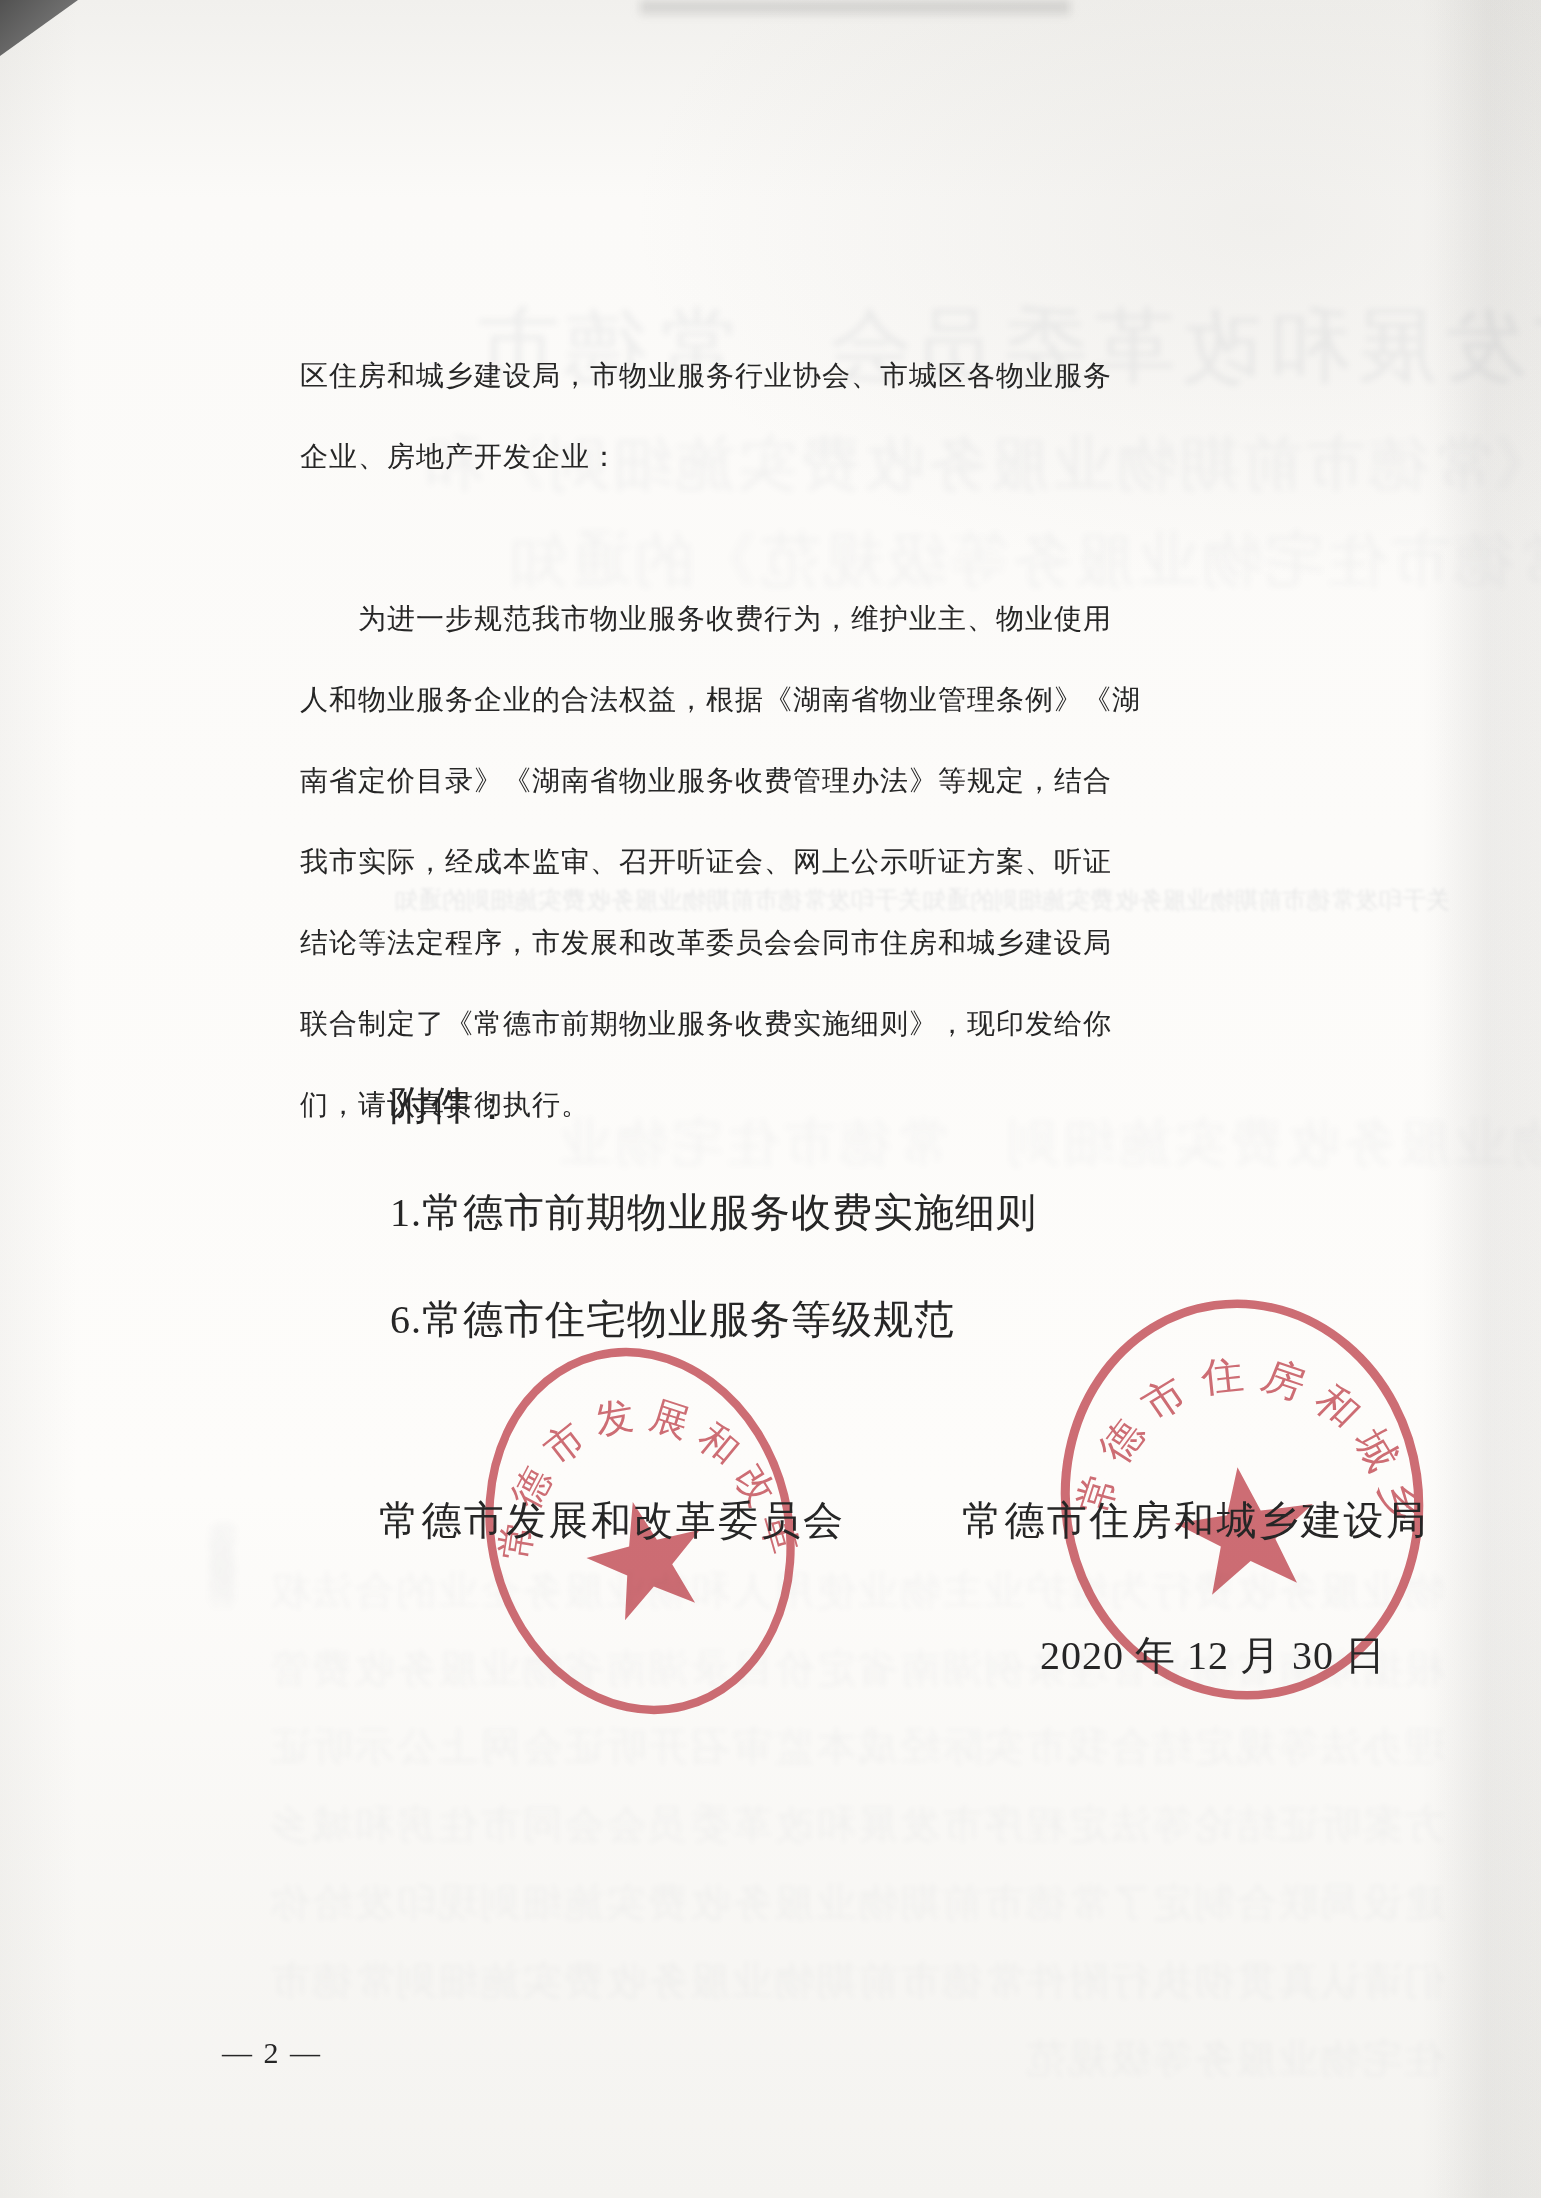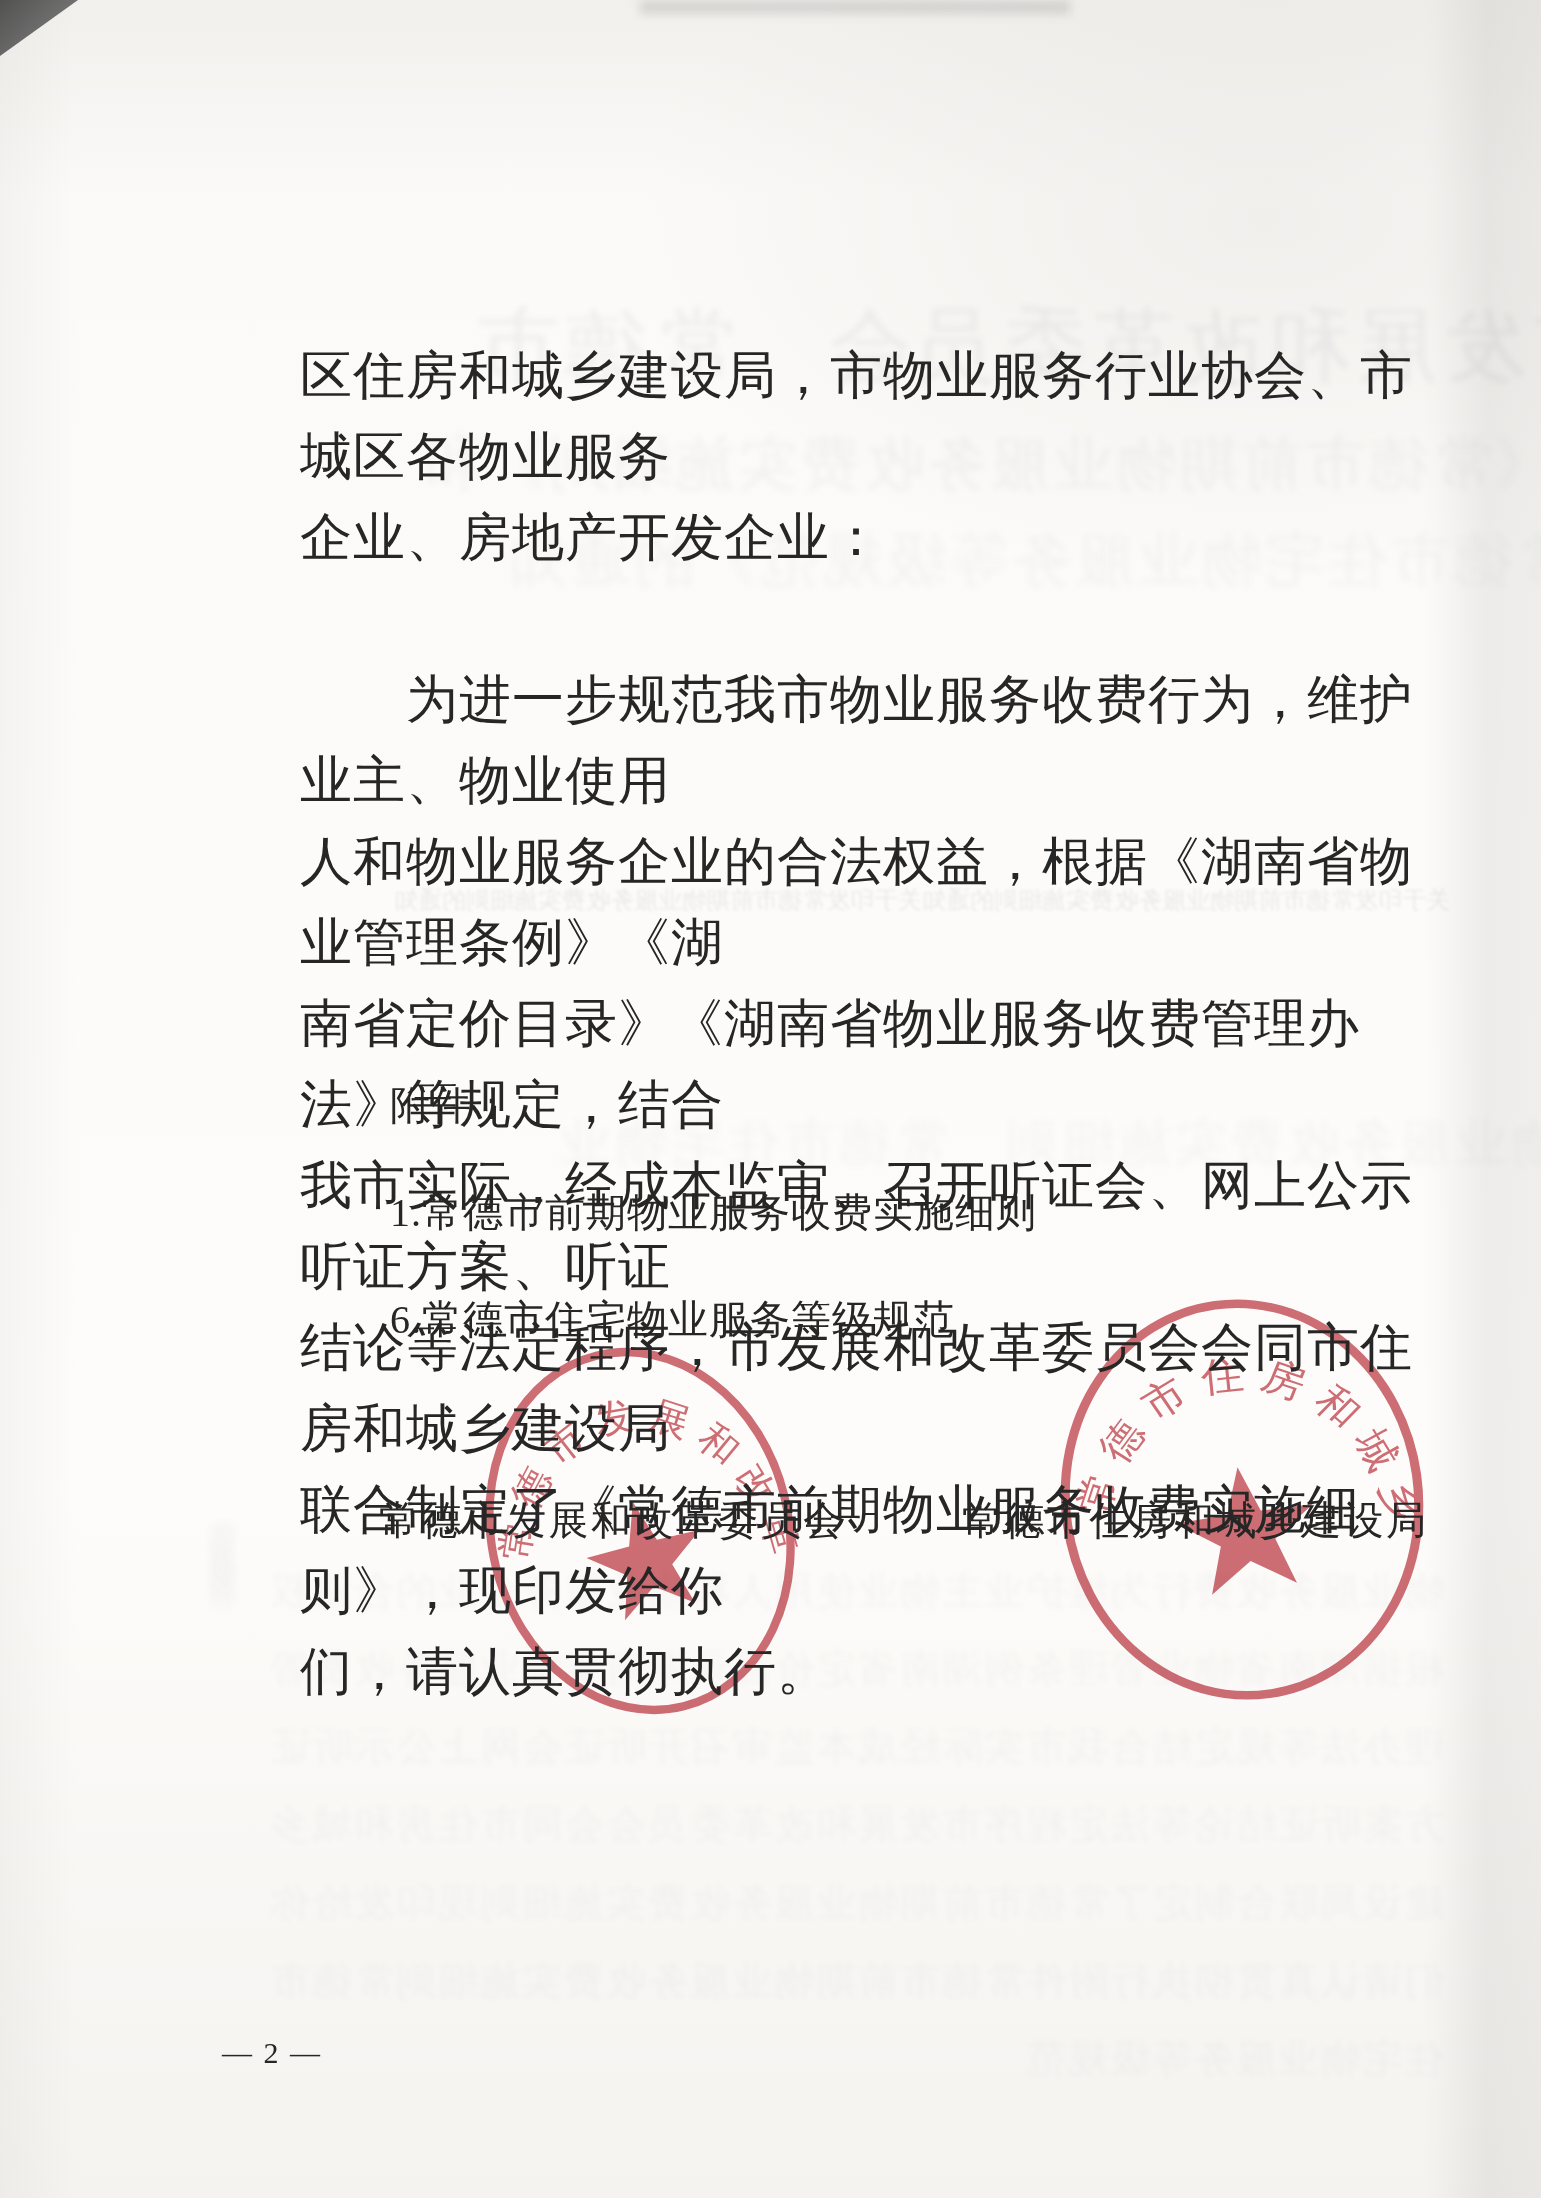--- a/index.html
+++ b/index.html
@@ -39,21 +39,21 @@
   .ghost-top1{left:470px;top:292px;font-size:82px;opacity:.09;letter-spacing:6px;}
   .ghost-top2{left:420px;top:424px;font-size:60px;opacity:.07;letter-spacing:3px;}
   .ghost-top3{left:505px;top:520px;font-size:60px;opacity:.06;letter-spacing:3px;}
   .ghost-smudge{left:300px;top:884px;width:1150px;overflow:hidden;font-size:24px;opacity:.13;filter:blur(1.5px);}
   .ghost-mid{left:555px;top:1108px;font-size:52px;opacity:.055;letter-spacing:4px;}
   .ghost-bottom{left:268px;top:1552px;font-size:40px;line-height:78px;opacity:.05;filter:blur(2.5px);white-space:pre-line;letter-spacing:2px;}
   .ghost-leftcol{left:202px;top:1495px;font-size:30px;opacity:.05;writing-mode:vertical-rl;letter-spacing:6px;}
   
   .body-text{
     position:absolute;left:300px;top:254px;width:1160px;
-    font-size:52px;line-height:81px;letter-spacing:1px;
+    font-size:28px;line-height:81px;letter-spacing:1px;
     white-space:pre-line;z-index:3;
   }
   .attachments{
     position:absolute;left:390px;top:1052px;
     font-size:40px;line-height:107px;letter-spacing:1px;
     display:flex;z-index:3;flex-direction:column;
   }
   .attachments .att-label{flex:none;}
   .signature{position:absolute;top:1497px;font-size:40px;letter-spacing:2.4px;line-height:1.2;z-index:3;white-space:nowrap;}
   .signature-left{left:379px;}
@@ -122,16 +122,17 @@
     <path id="arcR" d="M 30,185 A 95,117 0 1 1 220,185" fill="none"></path>
     <text font-size="28" letter-spacing="9" fill="#c2454f">
       <textPath href="#arcR" startOffset="40">常德市住房和城乡建设局</textPath>
     </text>
     <polygon points="125,124 136.2,156.6 170.7,157.2 143.1,177.9 153.2,210.8 125,191 96.8,210.8 106.9,177.9 79.3,157.2 113.8,156.6" fill="#c2454f"></polygon>
   </svg>
 
   <div class="signature signature-left">常德市发展和改革委员会</div>
   <div class="signature signature-right">常德市住房和城乡建设局</div>
 
+  <div class="date-line">2020 年 12 月 30 日</div>
 
   <div class="page-number">— 2 —</div>
 
 </div>
 
 </body></html>

